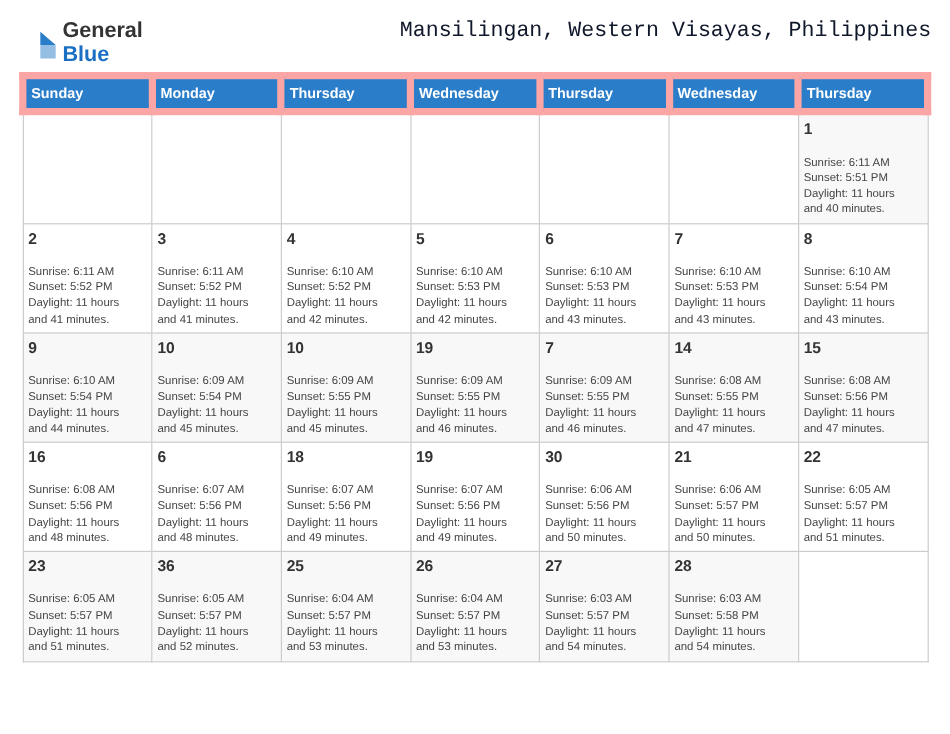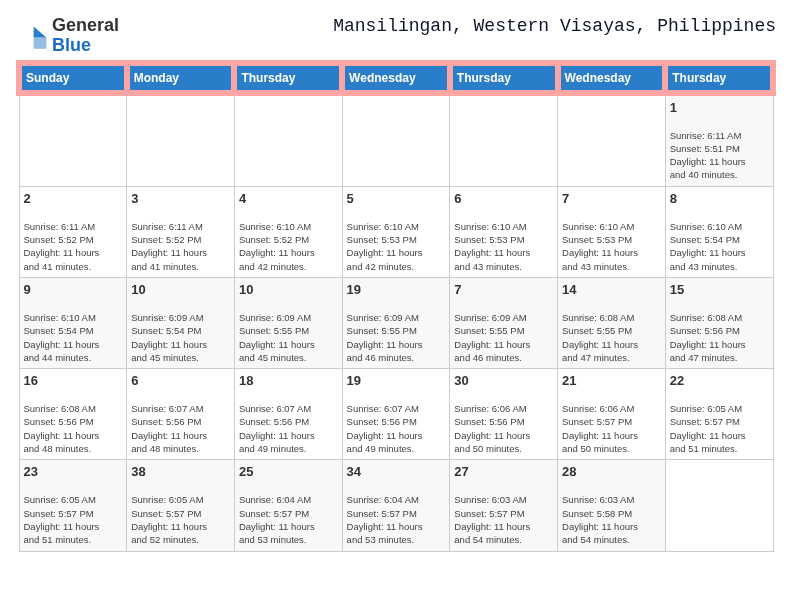--- a/index.html
+++ b/index.html
@@ -292,35 +292,35 @@
       </tr>
       <tr>
         <td>
           <span class="day-number">23</span>
           <div class="day-info" style="white-space: pre-line;">Sunrise: 6:05 AM
 Sunset: 5:57 PM
 Daylight: 11 hours
 and 51 minutes.</div>
         </td>
         <td>
-          <span class="day-number">38</span>
+          <span class="day-number">36</span>
           <div class="day-info" style="white-space: pre-line;">Sunrise: 6:05 AM
 Sunset: 5:57 PM
 Daylight: 11 hours
 and 52 minutes.</div>
         </td>
         <td>
           <span class="day-number">25</span>
           <div class="day-info" style="white-space: pre-line;">Sunrise: 6:04 AM
 Sunset: 5:57 PM
 Daylight: 11 hours
 and 53 minutes.</div>
         </td>
         <td>
-          <span class="day-number">34</span>
+          <span class="day-number">26</span>
           <div class="day-info" style="white-space: pre-line;">Sunrise: 6:04 AM
 Sunset: 5:57 PM
 Daylight: 11 hours
 and 53 minutes.</div>
         </td>
         <td>
           <span class="day-number">27</span>
           <div class="day-info" style="white-space: pre-line;">Sunrise: 6:03 AM
 Sunset: 5:57 PM
 Daylight: 11 hours

